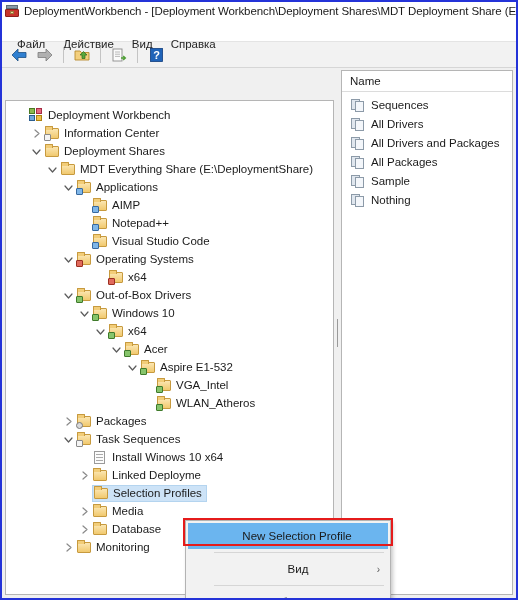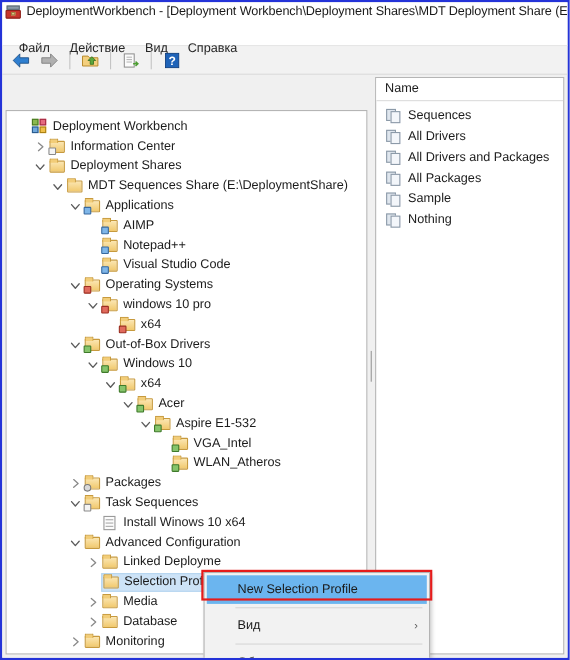--- a/index.html
+++ b/index.html
@@ -269,20 +269,21 @@
   .ctx-item {
     height: 26px;
     display: flex;
     align-items: center;
     font-size: 11.5px;
     color: #1b1b1b;
     padding: 0 10px 0 30px;
     position: relative;
     cursor: default;
     white-space: nowrap;
+    justify-content: center;
   }
   .ctx-item.highlight {
     background: #6bb5ef;
     margin: 0 2px;
     padding-left: 28px;
   }
   .ctx-sep {
     height: 1px;
     background: #d6d6d6;
     margin: 3px 6px 3px 28px;
@@ -411,21 +412,21 @@
             <span style="width:38px;flex:0 0 38px"></span>
             <span class="twisty">
               <svg width="9" height="9" viewBox="0 0 9 9">
                 <path d="M1 3 L4.5 7 L8 3" fill="none" stroke="#5c5c5c" stroke-width="1.2" stroke-linecap="round" stroke-linejoin="round"></path>
               </svg>
             </span>
             <span class="row-hit">
               <span class="ico">
                 <span class="folder plain"></span>
               </span>
-              <span class="lbl">MDT Sequences Share (E:\DeploymentShare)</span>
+              <span class="lbl">MDT Everything Share (E:\DeploymentShare)</span>
             </span>
           </div>
           <div class="tree-row">
             <span style="width:54px;flex:0 0 54px"></span>
             <span class="twisty">
               <svg width="9" height="9" viewBox="0 0 9 9">
                 <path d="M1 3 L4.5 7 L8 3" fill="none" stroke="#5c5c5c" stroke-width="1.2" stroke-linecap="round" stroke-linejoin="round"></path>
               </svg>
             </span>
             <span class="row-hit">
@@ -478,194 +479,165 @@
             </span>
             <span class="row-hit">
               <span class="ico">
                 <span class="folder plain"></span>
                 <span class="badge red"></span>
               </span>
               <span class="lbl">Operating Systems</span>
             </span>
           </div>
           <div class="tree-row">
-            <span style="width:70px;flex:0 0 70px"></span>
-            <span class="twisty">
-              <svg width="9" height="9" viewBox="0 0 9 9">
-                <path d="M1 3 L4.5 7 L8 3" fill="none" stroke="#5c5c5c" stroke-width="1.2" stroke-linecap="round" stroke-linejoin="round"></path>
-              </svg>
-            </span>
+            <span style="width:86px;flex:0 0 86px"></span>
+            <span class="twisty"></span>
             <span class="row-hit">
               <span class="ico">
                 <span class="folder plain"></span>
                 <span class="badge red"></span>
               </span>
-              <span class="lbl">windows 10 pro</span>
+              <span class="lbl">x64</span>
+            </span>
+          </div>
+          <div class="tree-row">
+            <span style="width:54px;flex:0 0 54px"></span>
+            <span class="twisty">
+              <svg width="9" height="9" viewBox="0 0 9 9">
+                <path d="M1 3 L4.5 7 L8 3" fill="none" stroke="#5c5c5c" stroke-width="1.2" stroke-linecap="round" stroke-linejoin="round"></path>
+              </svg>
+            </span>
+            <span class="row-hit">
+              <span class="ico">
+                <span class="folder plain"></span>
+                <span class="badge green"></span>
+              </span>
+              <span class="lbl">Out-of-Box Drivers</span>
+            </span>
+          </div>
+          <div class="tree-row">
+            <span style="width:70px;flex:0 0 70px"></span>
+            <span class="twisty">
+              <svg width="9" height="9" viewBox="0 0 9 9">
+                <path d="M1 3 L4.5 7 L8 3" fill="none" stroke="#5c5c5c" stroke-width="1.2" stroke-linecap="round" stroke-linejoin="round"></path>
+              </svg>
+            </span>
+            <span class="row-hit">
+              <span class="ico">
+                <span class="folder plain"></span>
+                <span class="badge green"></span>
+              </span>
+              <span class="lbl">Windows 10</span>
             </span>
           </div>
           <div class="tree-row">
             <span style="width:86px;flex:0 0 86px"></span>
-            <span class="twisty"></span>
-            <span class="row-hit">
-              <span class="ico">
-                <span class="folder plain"></span>
-                <span class="badge red"></span>
+            <span class="twisty">
+              <svg width="9" height="9" viewBox="0 0 9 9">
+                <path d="M1 3 L4.5 7 L8 3" fill="none" stroke="#5c5c5c" stroke-width="1.2" stroke-linecap="round" stroke-linejoin="round"></path>
+              </svg>
+            </span>
+            <span class="row-hit">
+              <span class="ico">
+                <span class="folder plain"></span>
+                <span class="badge green"></span>
               </span>
               <span class="lbl">x64</span>
             </span>
           </div>
           <div class="tree-row">
+            <span style="width:102px;flex:0 0 102px"></span>
+            <span class="twisty">
+              <svg width="9" height="9" viewBox="0 0 9 9">
+                <path d="M1 3 L4.5 7 L8 3" fill="none" stroke="#5c5c5c" stroke-width="1.2" stroke-linecap="round" stroke-linejoin="round"></path>
+              </svg>
+            </span>
+            <span class="row-hit">
+              <span class="ico">
+                <span class="folder plain"></span>
+                <span class="badge green"></span>
+              </span>
+              <span class="lbl">Acer</span>
+            </span>
+          </div>
+          <div class="tree-row">
+            <span style="width:118px;flex:0 0 118px"></span>
+            <span class="twisty">
+              <svg width="9" height="9" viewBox="0 0 9 9">
+                <path d="M1 3 L4.5 7 L8 3" fill="none" stroke="#5c5c5c" stroke-width="1.2" stroke-linecap="round" stroke-linejoin="round"></path>
+              </svg>
+            </span>
+            <span class="row-hit">
+              <span class="ico">
+                <span class="folder plain"></span>
+                <span class="badge green"></span>
+              </span>
+              <span class="lbl">Aspire E1-532</span>
+            </span>
+          </div>
+          <div class="tree-row">
+            <span style="width:134px;flex:0 0 134px"></span>
+            <span class="twisty"></span>
+            <span class="row-hit">
+              <span class="ico">
+                <span class="folder plain"></span>
+                <span class="badge green"></span>
+              </span>
+              <span class="lbl">VGA_Intel</span>
+            </span>
+          </div>
+          <div class="tree-row">
+            <span style="width:134px;flex:0 0 134px"></span>
+            <span class="twisty"></span>
+            <span class="row-hit">
+              <span class="ico">
+                <span class="folder plain"></span>
+                <span class="badge green"></span>
+              </span>
+              <span class="lbl">WLAN_Atheros</span>
+            </span>
+          </div>
+          <div class="tree-row">
             <span style="width:54px;flex:0 0 54px"></span>
             <span class="twisty">
               <svg width="9" height="9" viewBox="0 0 9 9">
-                <path d="M1 3 L4.5 7 L8 3" fill="none" stroke="#5c5c5c" stroke-width="1.2" stroke-linecap="round" stroke-linejoin="round"></path>
-              </svg>
-            </span>
-            <span class="row-hit">
-              <span class="ico">
-                <span class="folder plain"></span>
-                <span class="badge green"></span>
-              </span>
-              <span class="lbl">Out-of-Box Drivers</span>
-            </span>
-          </div>
-          <div class="tree-row">
-            <span style="width:70px;flex:0 0 70px"></span>
-            <span class="twisty">
-              <svg width="9" height="9" viewBox="0 0 9 9">
-                <path d="M1 3 L4.5 7 L8 3" fill="none" stroke="#5c5c5c" stroke-width="1.2" stroke-linecap="round" stroke-linejoin="round"></path>
-              </svg>
-            </span>
-            <span class="row-hit">
-              <span class="ico">
-                <span class="folder plain"></span>
-                <span class="badge green"></span>
-              </span>
-              <span class="lbl">Windows 10</span>
-            </span>
-          </div>
-          <div class="tree-row">
-            <span style="width:86px;flex:0 0 86px"></span>
-            <span class="twisty">
-              <svg width="9" height="9" viewBox="0 0 9 9">
-                <path d="M1 3 L4.5 7 L8 3" fill="none" stroke="#5c5c5c" stroke-width="1.2" stroke-linecap="round" stroke-linejoin="round"></path>
-              </svg>
-            </span>
-            <span class="row-hit">
-              <span class="ico">
-                <span class="folder plain"></span>
-                <span class="badge green"></span>
-              </span>
-              <span class="lbl">x64</span>
-            </span>
-          </div>
-          <div class="tree-row">
-            <span style="width:102px;flex:0 0 102px"></span>
-            <span class="twisty">
-              <svg width="9" height="9" viewBox="0 0 9 9">
-                <path d="M1 3 L4.5 7 L8 3" fill="none" stroke="#5c5c5c" stroke-width="1.2" stroke-linecap="round" stroke-linejoin="round"></path>
-              </svg>
-            </span>
-            <span class="row-hit">
-              <span class="ico">
-                <span class="folder plain"></span>
-                <span class="badge green"></span>
-              </span>
-              <span class="lbl">Acer</span>
-            </span>
-          </div>
-          <div class="tree-row">
-            <span style="width:118px;flex:0 0 118px"></span>
-            <span class="twisty">
-              <svg width="9" height="9" viewBox="0 0 9 9">
-                <path d="M1 3 L4.5 7 L8 3" fill="none" stroke="#5c5c5c" stroke-width="1.2" stroke-linecap="round" stroke-linejoin="round"></path>
-              </svg>
-            </span>
-            <span class="row-hit">
-              <span class="ico">
-                <span class="folder plain"></span>
-                <span class="badge green"></span>
-              </span>
-              <span class="lbl">Aspire E1-532</span>
-            </span>
-          </div>
-          <div class="tree-row">
-            <span style="width:134px;flex:0 0 134px"></span>
-            <span class="twisty"></span>
-            <span class="row-hit">
-              <span class="ico">
-                <span class="folder plain"></span>
-                <span class="badge green"></span>
-              </span>
-              <span class="lbl">VGA_Intel</span>
-            </span>
-          </div>
-          <div class="tree-row">
-            <span style="width:134px;flex:0 0 134px"></span>
-            <span class="twisty"></span>
-            <span class="row-hit">
-              <span class="ico">
-                <span class="folder plain"></span>
-                <span class="badge green"></span>
-              </span>
-              <span class="lbl">WLAN_Atheros</span>
+                <path d="M3 1 L7 4.5 L3 8" fill="none" stroke="#8a8a8a" stroke-width="1.2" stroke-linecap="round" stroke-linejoin="round"></path>
+              </svg>
+            </span>
+            <span class="row-hit">
+              <span class="ico">
+                <span class="folder plain"></span>
+                <span class="badge gear"></span>
+              </span>
+              <span class="lbl">Packages</span>
             </span>
           </div>
           <div class="tree-row">
             <span style="width:54px;flex:0 0 54px"></span>
             <span class="twisty">
               <svg width="9" height="9" viewBox="0 0 9 9">
-                <path d="M3 1 L7 4.5 L3 8" fill="none" stroke="#8a8a8a" stroke-width="1.2" stroke-linecap="round" stroke-linejoin="round"></path>
-              </svg>
-            </span>
-            <span class="row-hit">
-              <span class="ico">
-                <span class="folder plain"></span>
-                <span class="badge gear"></span>
-              </span>
-              <span class="lbl">Packages</span>
-            </span>
-          </div>
-          <div class="tree-row">
-            <span style="width:54px;flex:0 0 54px"></span>
-            <span class="twisty">
-              <svg width="9" height="9" viewBox="0 0 9 9">
                 <path d="M1 3 L4.5 7 L8 3" fill="none" stroke="#5c5c5c" stroke-width="1.2" stroke-linecap="round" stroke-linejoin="round"></path>
               </svg>
             </span>
             <span class="row-hit">
               <span class="ico">
                 <span class="folder plain"></span>
                 <span class="badge doc"></span>
               </span>
               <span class="lbl">Task Sequences</span>
             </span>
           </div>
           <div class="tree-row">
             <span style="width:70px;flex:0 0 70px"></span>
             <span class="twisty"></span>
             <span class="row-hit">
               <span class="ico">
                 <span class="doc-ico"></span>
               </span>
               <span class="lbl">Install Winows 10 x64</span>
-            </span>
-          </div>
-          <div class="tree-row">
-            <span style="width:54px;flex:0 0 54px"></span>
-            <span class="twisty">
-              <svg width="9" height="9" viewBox="0 0 9 9">
-                <path d="M1 3 L4.5 7 L8 3" fill="none" stroke="#5c5c5c" stroke-width="1.2" stroke-linecap="round" stroke-linejoin="round"></path>
-              </svg>
-            </span>
-            <span class="row-hit">
-              <span class="ico">
-                <span class="folder plain"></span>
-              </span>
-              <span class="lbl">Advanced Configuration</span>
             </span>
           </div>
           <div class="tree-row">
             <span style="width:70px;flex:0 0 70px"></span>
             <span class="twisty">
               <svg width="9" height="9" viewBox="0 0 9 9">
                 <path d="M3 1 L7 4.5 L3 8" fill="none" stroke="#8a8a8a" stroke-width="1.2" stroke-linecap="round" stroke-linejoin="round"></path>
               </svg>
             </span>
             <span class="row-hit">

